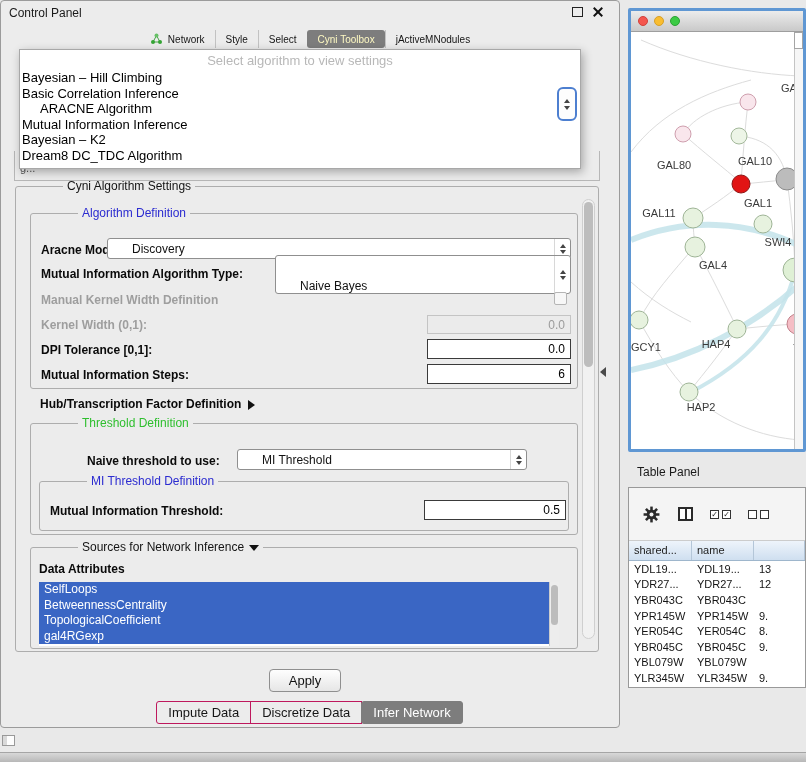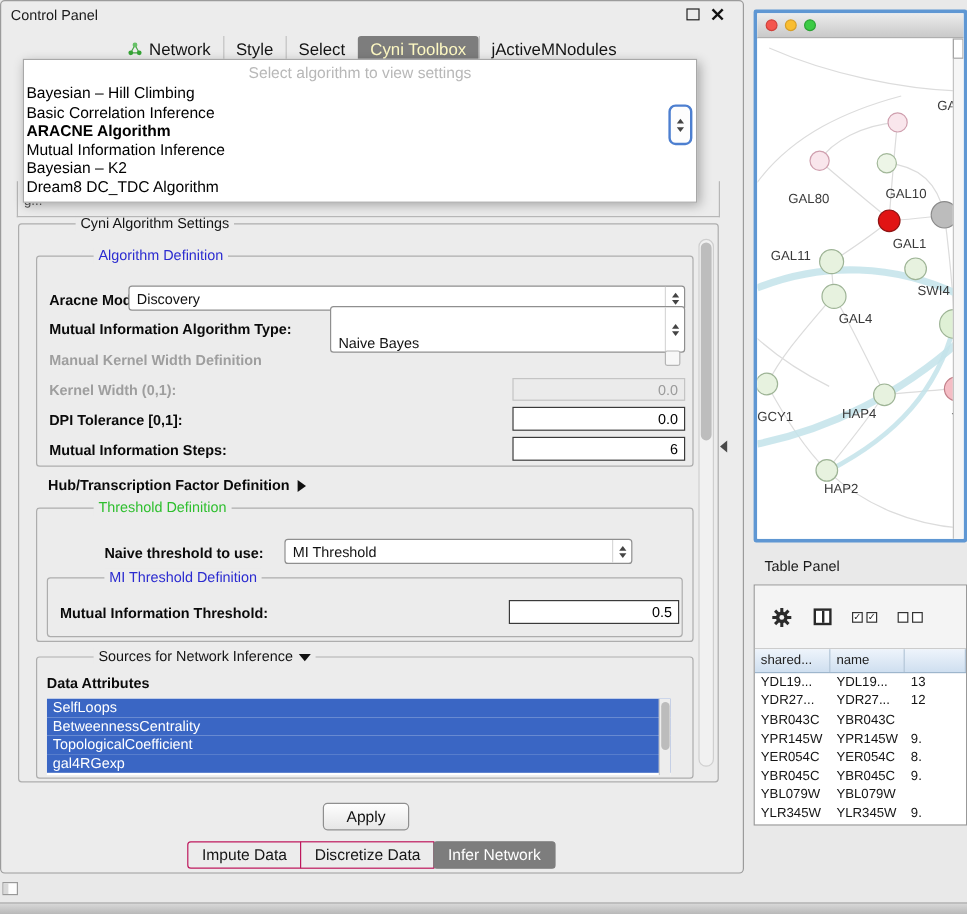--- a/index.html
+++ b/index.html
@@ -10,47 +10,47 @@
       border:1px solid #9b9b9b;border-radius:4px;box-sizing:border-box;}
   .cp-title{position:absolute;left:8px;top:5px;font-size:12px;color:#1a1a1a;}
   .win-controls{position:absolute;right:16px;top:6px;display:flex;gap:10px;align-items:center;}
   .minimize-icon{width:9px;height:8px;border:1.5px solid #222;background:transparent;}
   .close-icon{width:10px;height:10px;position:relative;}
   .close-icon::before,.close-icon::after{content:"";position:absolute;left:4px;top:-1px;width:2px;height:12px;background:#111;}
   .close-icon::before{transform:rotate(45deg);}
   .close-icon::after{transform:rotate(-45deg);}
   
   .tabs{position:absolute;top:29px;left:0;width:100%;display:flex;justify-content:center;}
-  .tab{padding:3px 10px;font-size:14px;color:#151515;border-left:1px solid #c2c2c2;
+  .tab{padding:3px 10px;font-size:10px;color:#151515;border-left:1px solid #c2c2c2;
        display:flex;align-items:center;gap:5px;white-space:nowrap;}
   .tab:first-child{border-left:none;}
   .tab.selected{background:#7d7d7d;color:#fef9c3;border-radius:3px;border-left-color:transparent;}
   
   .dropdown{position:absolute;left:18px;top:48px;width:560px;background:#fff;border:1px solid #a8a8a8;
             box-shadow:2px 3px 9px rgba(0,0,0,.3);z-index:10;padding:2px 0 4px;}
   .dd-header{text-align:center;color:#b8b8b8;font-size:13px;height:18px;line-height:18px;}
   .dd-item{font-size:13px;height:15.6px;line-height:15.6px;padding-left:2px;color:#000;white-space:nowrap;}
-  .dd-item.selected{font-weight:bold;}
+  .dd-item.selected{font-weight:normal;margin-left:18px;}
   .stepper-focus{position:absolute;left:556px;top:86px;width:20px;height:34px;border:2px solid #4d7fd0;
                  border-radius:6px;background:#fdfdfd;z-index:11;box-sizing:border-box;
                  display:flex;flex-direction:column;align-items:center;justify-content:center;gap:3px;}
   .fragment{position:absolute;left:13px;top:150px;width:584px;height:29px;border-left:1px solid #b7b7b7;
             border-right:1px solid #b7b7b7;border-bottom:1px solid #b7b7b7;z-index:1;}
   .fragment-text{position:absolute;left:5px;top:11px;font-size:11px;color:#555;}
   
   .groupbox{position:absolute;border:1px solid #adadad;border-radius:3px;box-sizing:border-box;}
   .gb-title{position:absolute;top:-8px;left:7px;background:#ececec;padding:0 4px;font-size:12px;white-space:nowrap;color:#141414;margin-left:40px;}
   .gb-title.blue{color:#2b2bd0;}
   .gb-title.green{color:#2ebf2e;}
   .lbl{position:absolute;font-size:12px;font-weight:bold;color:#0a0a0a;white-space:nowrap;}
   .lbl.disabled{color:#9e9e9e;}
   
   .combo{position:absolute;background:#fff;border:1px solid #8f8f8f;border-radius:3px;font-size:12px;
          display:flex;align-items:center;box-sizing:border-box;}
-  .combo-text{flex:1;padding-left:6px;white-space:nowrap;overflow:hidden;}
+  .combo-text{flex:1;padding-left:24px;white-space:nowrap;overflow:hidden;}
   .combo-stepper{width:15px;align-self:stretch;display:flex;flex-direction:column;align-items:center;
                  justify-content:center;gap:2px;border-left:1px solid #d8d8d8;}
   .tri-up{width:0;height:0;border-left:3.5px solid transparent;border-right:3.5px solid transparent;border-bottom:4px solid #444;}
   .tri-down{width:0;height:0;border-left:3.5px solid transparent;border-right:3.5px solid transparent;border-top:4px solid #444;}
   
   .tfield{position:absolute;background:#fff;border:1.5px solid #3a3a3a;box-sizing:border-box;font-size:12px;
           display:flex;align-items:center;justify-content:flex-end;padding-right:5px;color:#000;}
   .tfield.disabled{background:#ebebeb;border:1px solid #c4c4c4;color:#9b9b9b;}
   .checkbox{position:absolute;width:13px;height:13px;border:1px solid #b5b5b5;border-radius:2px;background:#f7f7f7;box-sizing:border-box;}
   .hub-arrow{display:inline-block;width:0;height:0;border-top:5px solid transparent;border-bottom:5px solid transparent;

